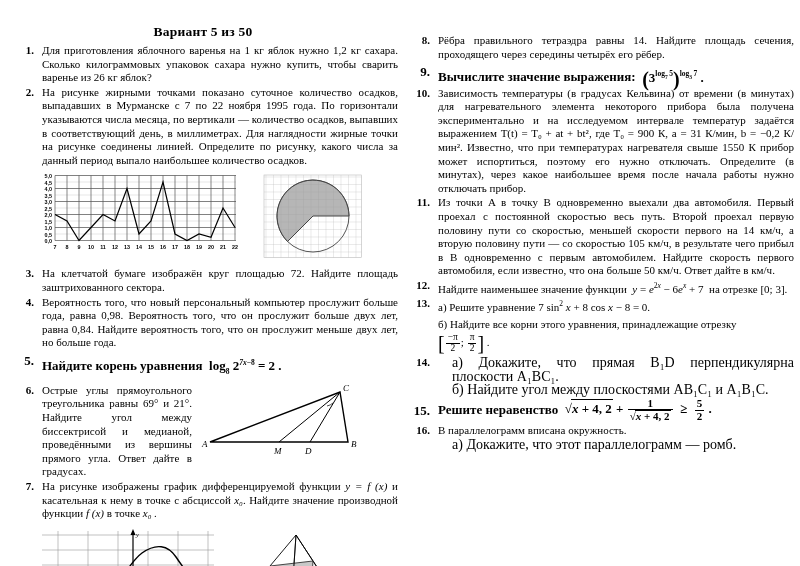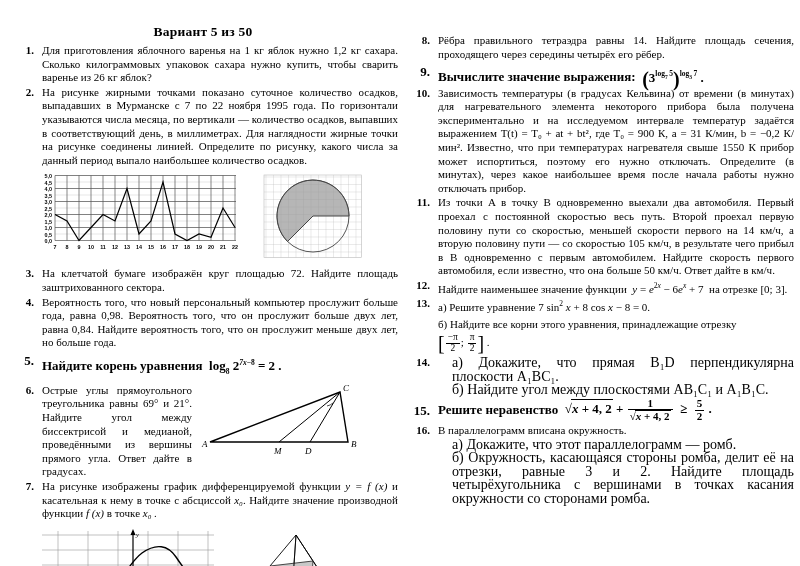--- a/index.html
+++ b/index.html
@@ -343,18 +343,17 @@
           <span class="frac" style="font-size:11px;"><span class="t">5</span><span class="b">2</span></span> .
         </span>
       </div>
     </div>
 
     <div class="item" style="margin-top:0;">
       <div class="num">16.</div>
       <div class="body">
         <span style="display:block;">В параллелограмм вписана окружность.</span>
         <span class="sub">а) Докажите, что этот параллелограмм — ромб.</span>
-        <span class="sub">б) Окружность, касающаяся стороны ромба, делит её на отрезки, равные 3 и 2. Найдите площадь четырёхугольника с вершинами в точках касания окружности со сторонами ромба.</span>
       </div>
     </div>
 
   </div>
 </div>
 
 </body></html>

